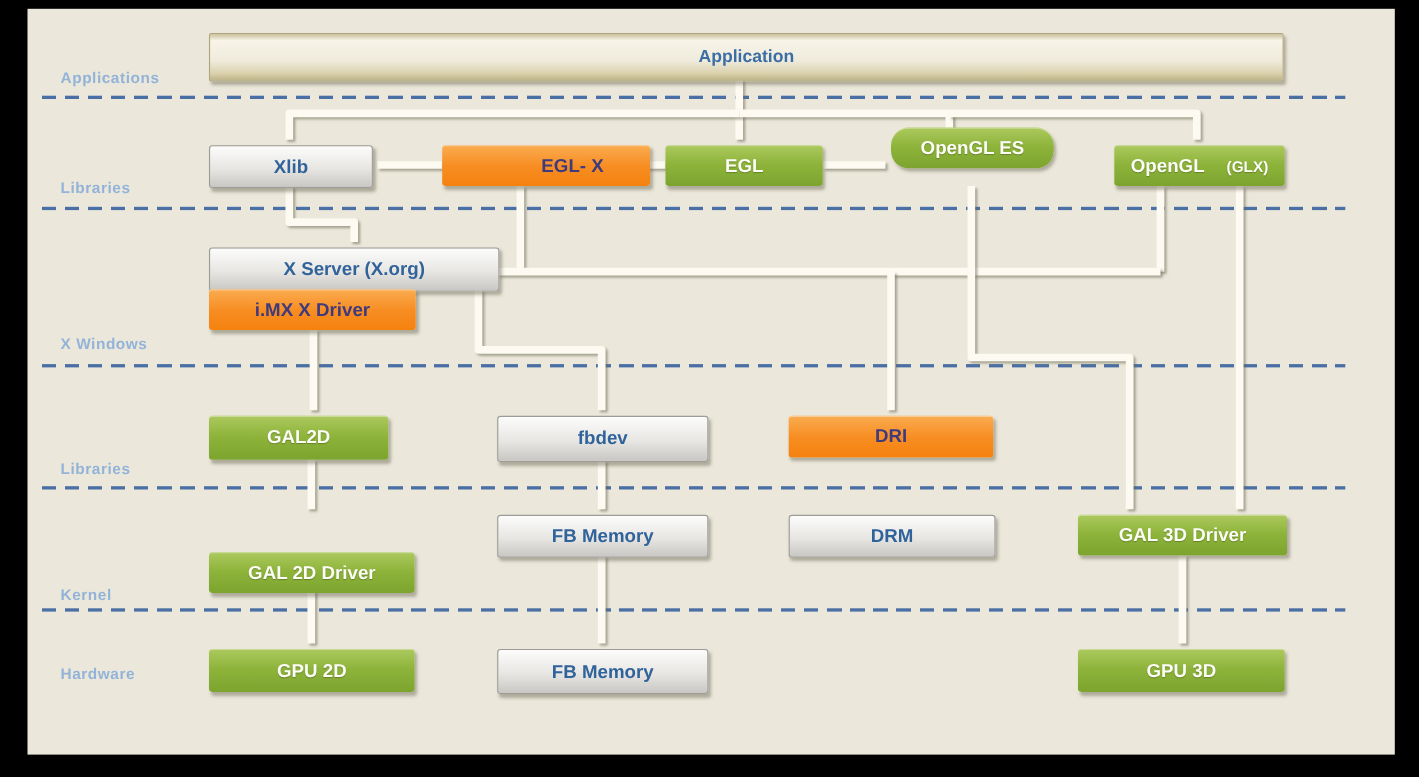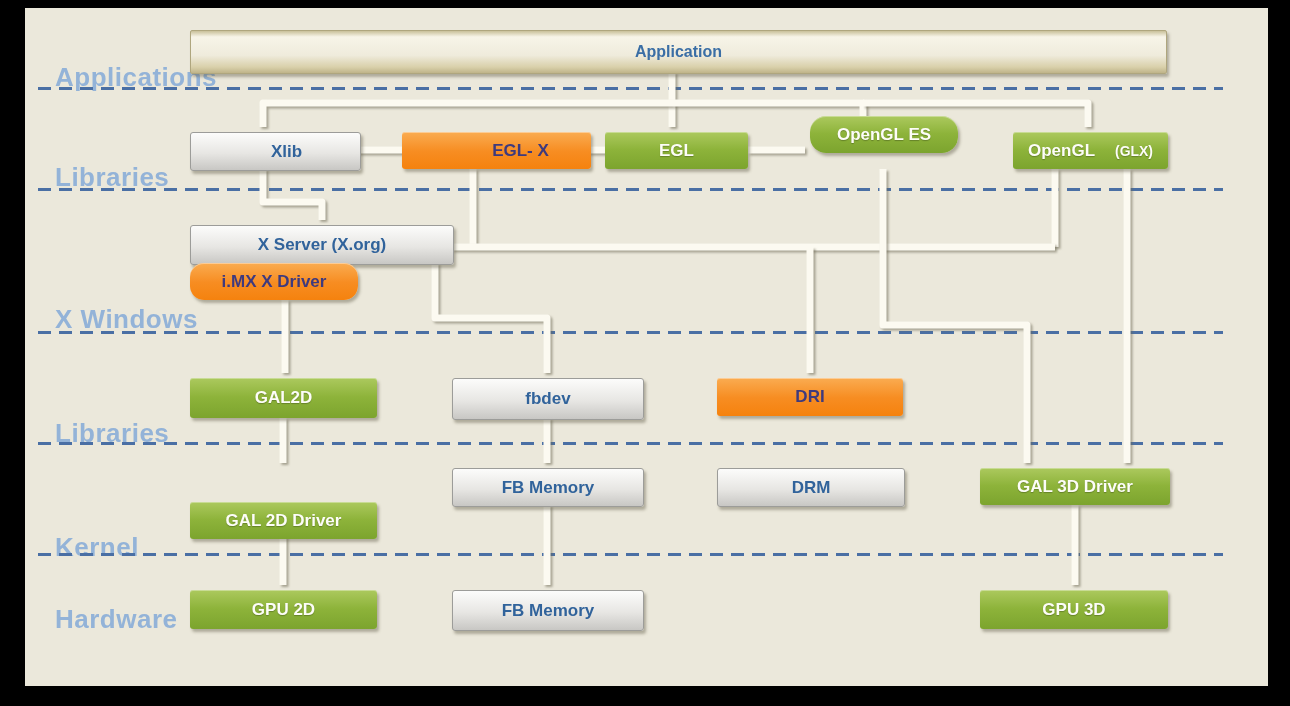--- a/index.html
+++ b/index.html
@@ -1,19 +1,19 @@
 <!DOCTYPE html>
 <html><head>
 <meta charset="utf-8">
 <style>
   html,body{margin:0;padding:0;background:#000;}
   .frame{position:relative;width:1290px;height:706px;background:#000;overflow:hidden;
          font-family:"Liberation Sans","DejaVu Sans",sans-serif;}
   .canvas{position:absolute;left:25px;top:8px;width:1243px;height:678px;background:#EBE8DB;}
-  .layer-label{position:absolute;font-size:26px;font-weight:bold;letter-spacing:0.5px;}
+  .layer-label{position:absolute;font-size:14px;font-weight:bold;letter-spacing:0.5px;}
   .dash-line{position:absolute;height:3px;left:13px;width:1185px;}
   .node{position:absolute;display:flex;align-items:center;justify-content:center;
         font-weight:bold;font-size:17px;border-radius:3px;
         box-shadow:2px 3px 3px rgba(100,95,75,0.45);}
   .node .suffix{font-size:0.82em;margin-left:20px;}
   .node.green{background:linear-gradient(to bottom,#ACC95E 0%,#8DB33A 48%,#7CA42E 100%);
         color:#FDFDF8;text-shadow:0 1px 1px rgba(0,0,0,0.25);
         box-shadow:2px 3px 3px rgba(100,95,75,0.45), inset 0 1px 0 rgba(255,255,255,0.35);}
   .node.orange{background:linear-gradient(to bottom,#FAAC51 0%,#F78D22 52%,#F5820E 100%);
         color:#3E3A7E;
@@ -71,43 +71,43 @@
           <path d="M 522,410 V 455" stroke="#FCFAF1" marker-end="url(#ah)"></path>
           <path d="M 258,497 V 577" stroke="#FCFAF1" marker-end="url(#ah)"></path>
           <path d="M 522,497 V 577" stroke="#FCFAF1" marker-end="url(#ah)"></path>
           <path d="M 1050,497 V 577" stroke="#FCFAF1" marker-end="url(#ah)"></path>
         </g>
     </svg>
     <div id="nodes">
         <div class="node tan" style="left: 165px; top: 22px; width: 975px; height: 42px;">
           <span>Application</span>
         </div>
-        <div class="node gray" style="left: 165px; top: 124px; width: 147px; height: 37px; padding-left: 22px;">
+        <div class="node gray" style="left: 165px; top: 124px; width: 147px; height: 37px;">
           <span>Xlib</span>
         </div>
         <div class="node orange" style="left: 377px; top: 124px; width: 141px; height: 37px; padding-left: 48px;">
           <span>EGL- X</span>
         </div>
         <div class="node green" style="left: 580px; top: 124px; width: 143px; height: 37px;">
           <span>EGL</span>
         </div>
         <div class="node green" style="left: 785px; top: 108px; width: 148px; height: 37px; border-radius: 16px;">
           <span>OpenGL ES</span>
         </div>
         <div class="node green" style="left: 988px; top: 124px; width: 155px; height: 37px;">
           <span>OpenGL</span>
           <span class="suffix">(GLX)</span>
         </div>
         <div class="node gray" style="left: 165px; top: 217px; width: 262px; height: 38px;">
           <span>X Server (X.org)</span>
         </div>
-        <div class="node orange" style="left: 165px; top: 255px; width: 168px; height: 37px; border-radius: 14px;">
+        <div class="node orange" style="left: 165px; top: 255px; width: 188px; height: 37px;">
           <span>i.MX X Driver</span>
         </div>
-        <div class="node green" style="left: 165px; top: 370px; width: 187px; height: 40px;">
+        <div class="node green" style="left: 165px; top: 370px; width: 163px; height: 40px;">
           <span>GAL2D</span>
         </div>
         <div class="node gray" style="left: 427px; top: 370px; width: 190px; height: 40px;">
           <span>fbdev</span>
         </div>
         <div class="node orange" style="left: 692px; top: 370px; width: 186px; height: 38px;">
           <span>DRI</span>
         </div>
         <div class="node green" style="left: 165px; top: 460px; width: 187px; height: 37px; margin-top: 34px;">
           <span>GAL 2D Driver</span>

